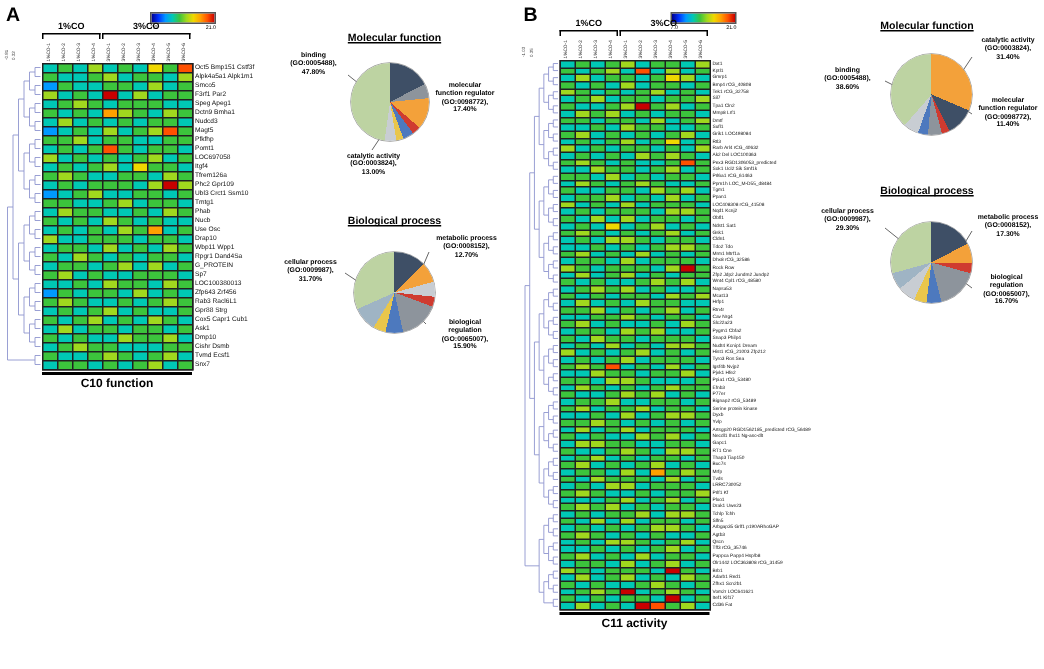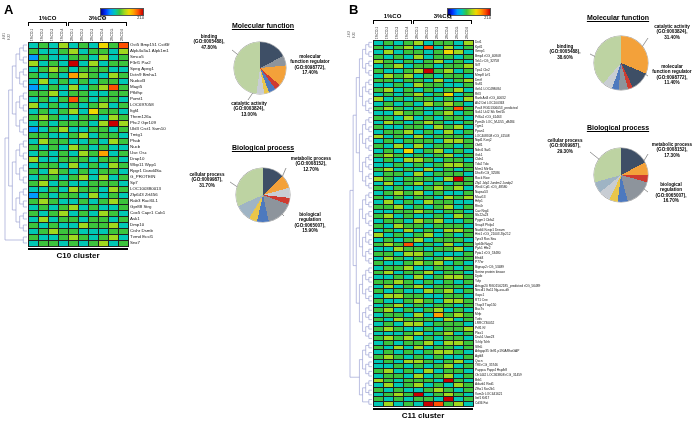--- a/index.html
+++ b/index.html
@@ -497,21 +497,21 @@
     <div style="height: 6px; line-height: 6px; font-size: 4.4px;">Gpr88 Strg</div>
     <div style="height: 6px; line-height: 6px; font-size: 4.4px;">Cox5 Capr1 Cub1</div>
     <div style="height: 6px; line-height: 6px; font-size: 4.4px;">Ask1</div>
     <div style="height: 6px; line-height: 6px; font-size: 4.4px;">Dmp10</div>
     <div style="height: 6px; line-height: 6px; font-size: 4.4px;">Cishr Dsmb</div>
     <div style="height: 6px; line-height: 6px; font-size: 4.4px;">Tvmd Ecsf1</div>
     <div style="height: 6px; line-height: 6px; font-size: 4.4px;">Snx7</div>
   </div>
 
 <div class="abs hr" style="left:28px;top:248px;width:100px"></div>
-<div class="abs cluster" style="left:28px;top:251px;width:100px">C10 cluster</div>
+<div class="abs cluster" style="left:28px;top:251px;width:100px">C10 function</div>
 
 <div class="abs" style="left:188px;top:22px;width:148px;height:260px">
   <div class="go-head" style="left:28px;top:0;width:94px">Molecular function</div>
   <svg style="position:absolute;left:0;top:0" width="148" height="260">
     <line x1="44" y1="28" x2="54" y2="36" stroke="#555" stroke-width="0.6"></line>
     <line x1="96" y1="44" x2="90" y2="46" stroke="#555" stroke-width="0.6"></line>
     <line x1="60" y1="78" x2="68" y2="66" stroke="#555" stroke-width="0.6"></line>
     <line x1="42" y1="160" x2="54" y2="168" stroke="#555" stroke-width="0.6"></line>
     <line x1="98" y1="146" x2="92" y2="160" stroke="#555" stroke-width="0.6"></line>
     <line x1="96" y1="194" x2="90" y2="188" stroke="#555" stroke-width="0.6"></line>
@@ -1537,21 +1537,21 @@
     <div style="height: 4.7px; line-height: 4.7px; font-size: 3.2px;">Olr1442 LOC363808 rCG_31459</div>
     <div style="height: 4.7px; line-height: 4.7px; font-size: 3.2px;">Brb1</div>
     <div style="height: 4.7px; line-height: 4.7px; font-size: 3.2px;">Adarb1 Red1</div>
     <div style="height: 4.7px; line-height: 4.7px; font-size: 3.2px;">Zfhx1 Scn2b1</div>
     <div style="height: 4.7px; line-height: 4.7px; font-size: 3.2px;">Vom2r LOC641621</div>
     <div style="height: 4.7px; line-height: 4.7px; font-size: 3.2px;">Itef1 Kif17</div>
     <div style="height: 4.7px; line-height: 4.7px; font-size: 3.2px;">Cd36 Fat</div>
   </div>
 
 <div class="abs hr" style="left:373px;top:408px;width:100px"></div>
-<div class="abs cluster" style="left:373px;top:411px;width:100px">C11 cluster</div>
+<div class="abs cluster" style="left:373px;top:411px;width:100px">C11 activity</div>
 
 <div class="abs" style="left:540px;top:14px;width:156px;height:260px">
   <div class="go-head" style="left:30px;top:0;width:96px">Molecular function</div>
   <svg style="position:absolute;left:0;top:0" width="156" height="260">
     <line x1="50" y1="40" x2="58" y2="44" stroke="#555" stroke-width="0.6"></line>
     <line x1="108" y1="24" x2="100" y2="36" stroke="#555" stroke-width="0.6"></line>
     <line x1="108" y1="62" x2="102" y2="58" stroke="#555" stroke-width="0.6"></line>
     <line x1="50" y1="138" x2="60" y2="146" stroke="#555" stroke-width="0.6"></line>
     <line x1="108" y1="140" x2="102" y2="150" stroke="#555" stroke-width="0.6"></line>
     <line x1="108" y1="178" x2="100" y2="172" stroke="#555" stroke-width="0.6"></line>

